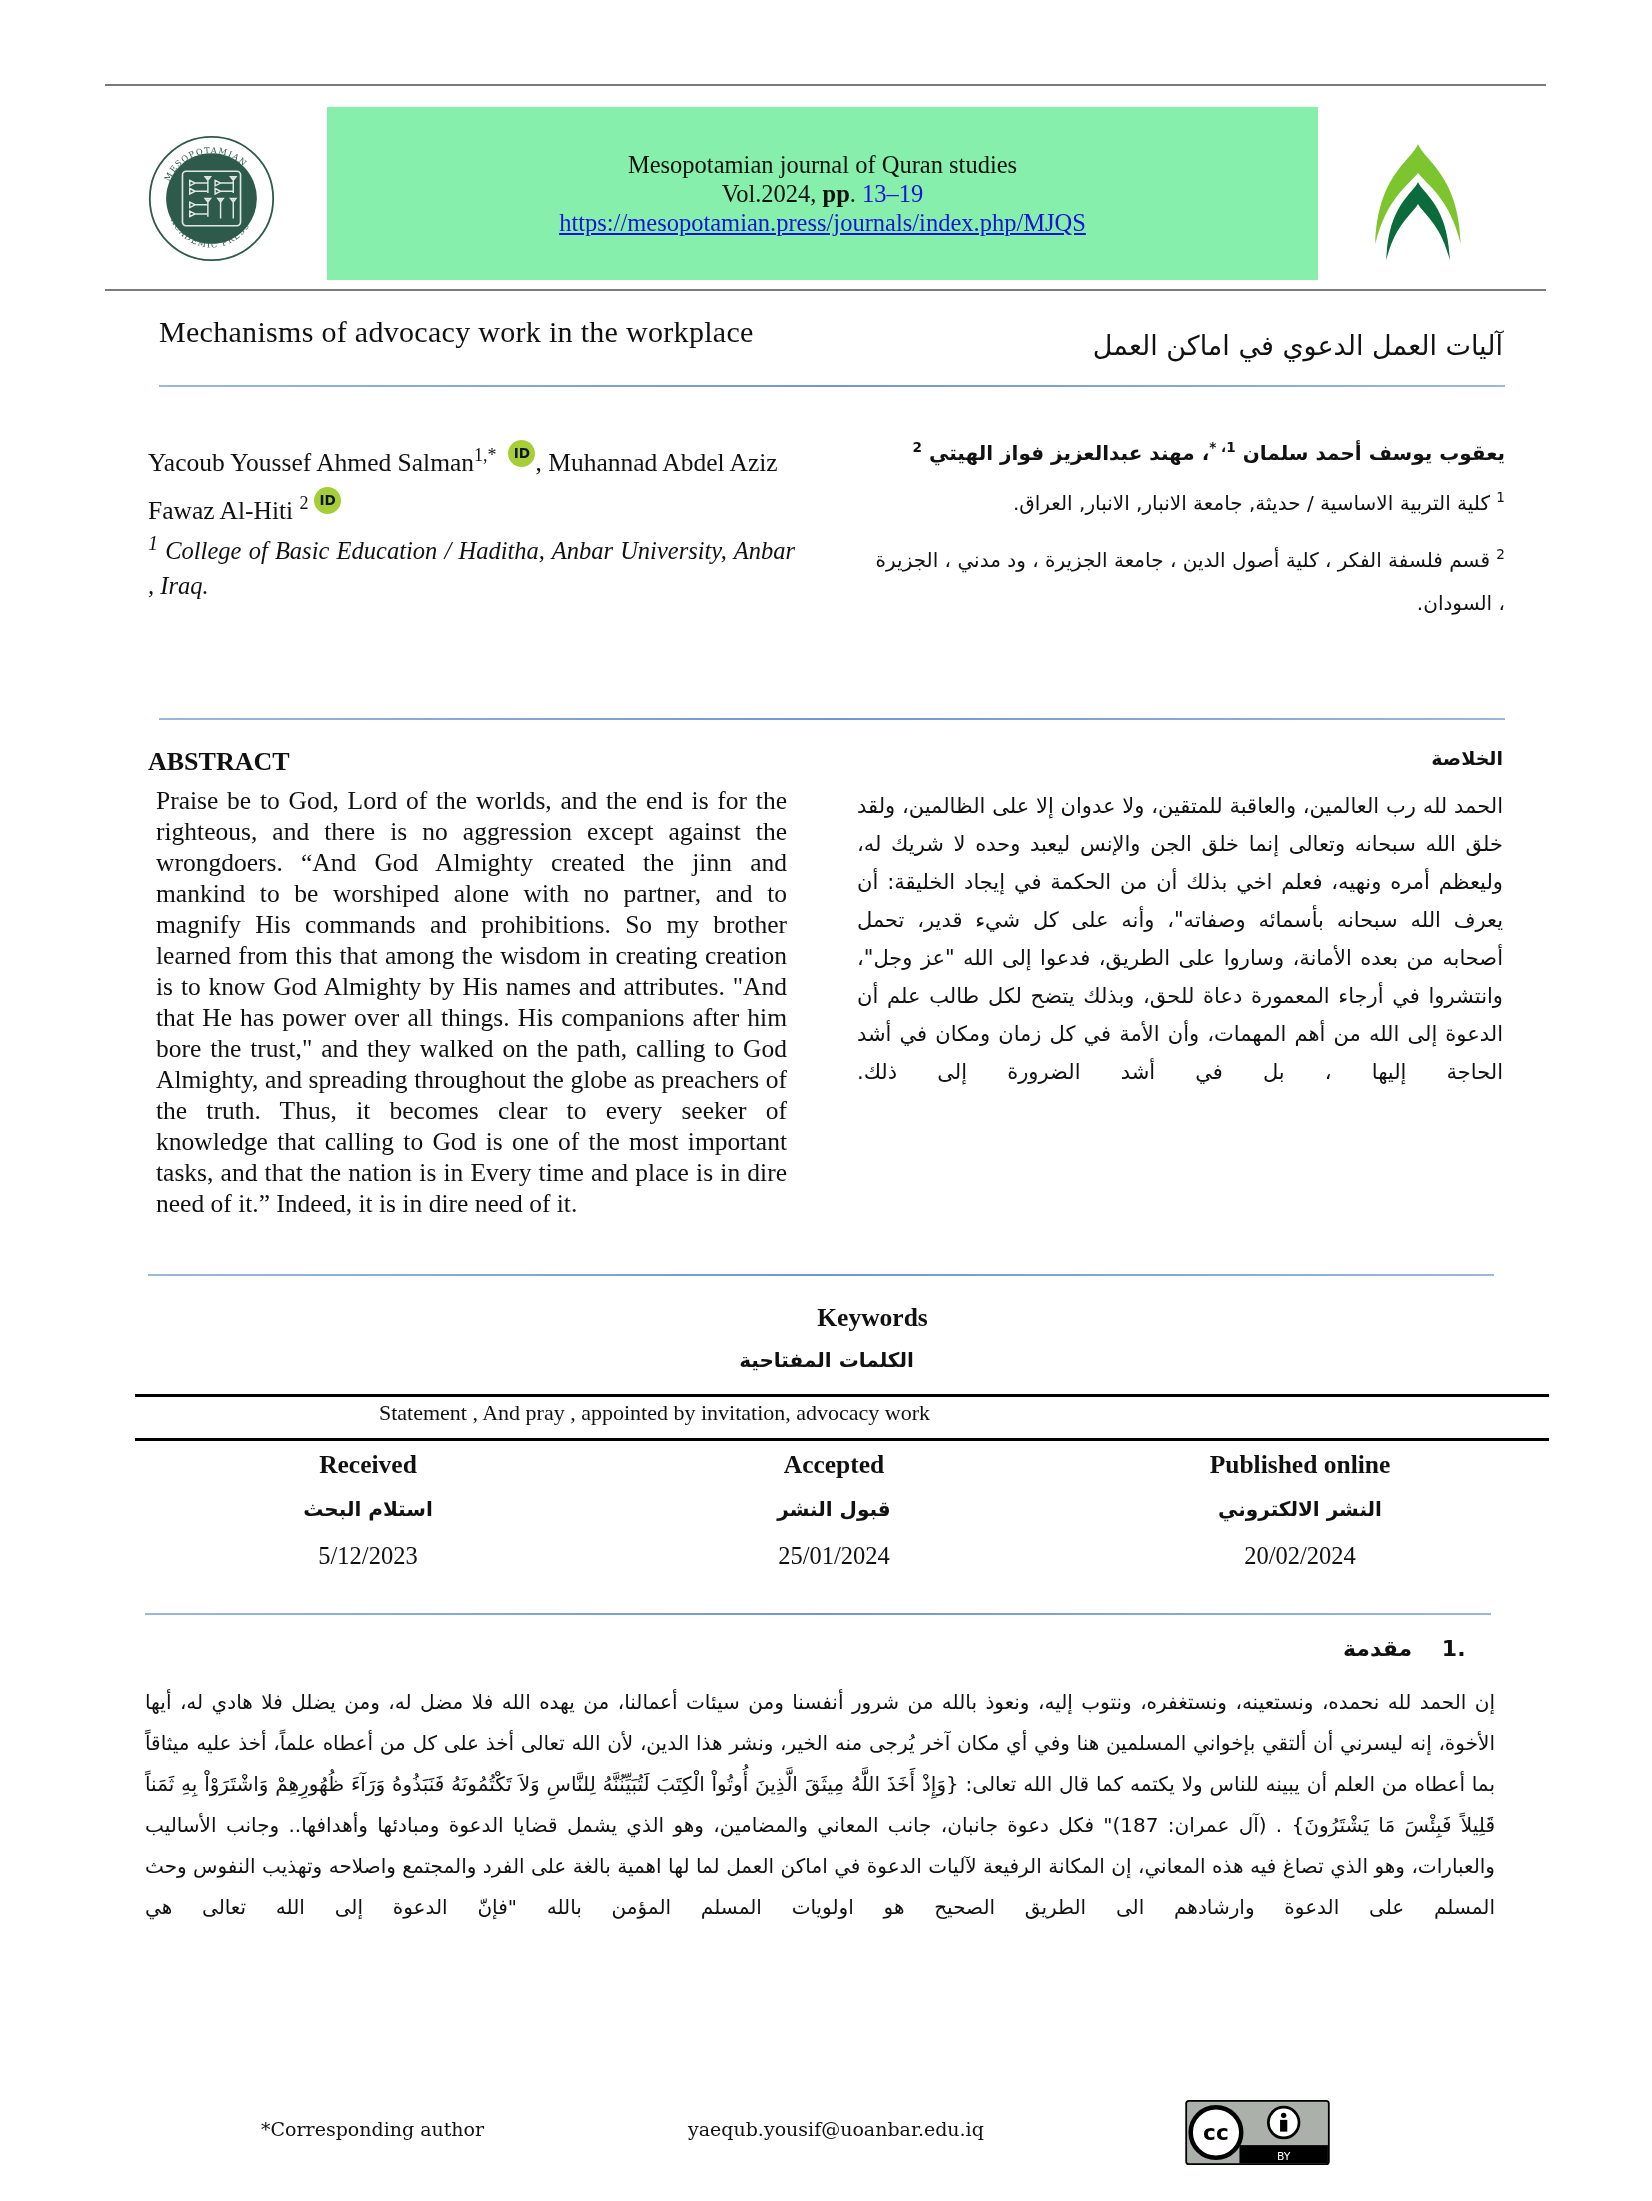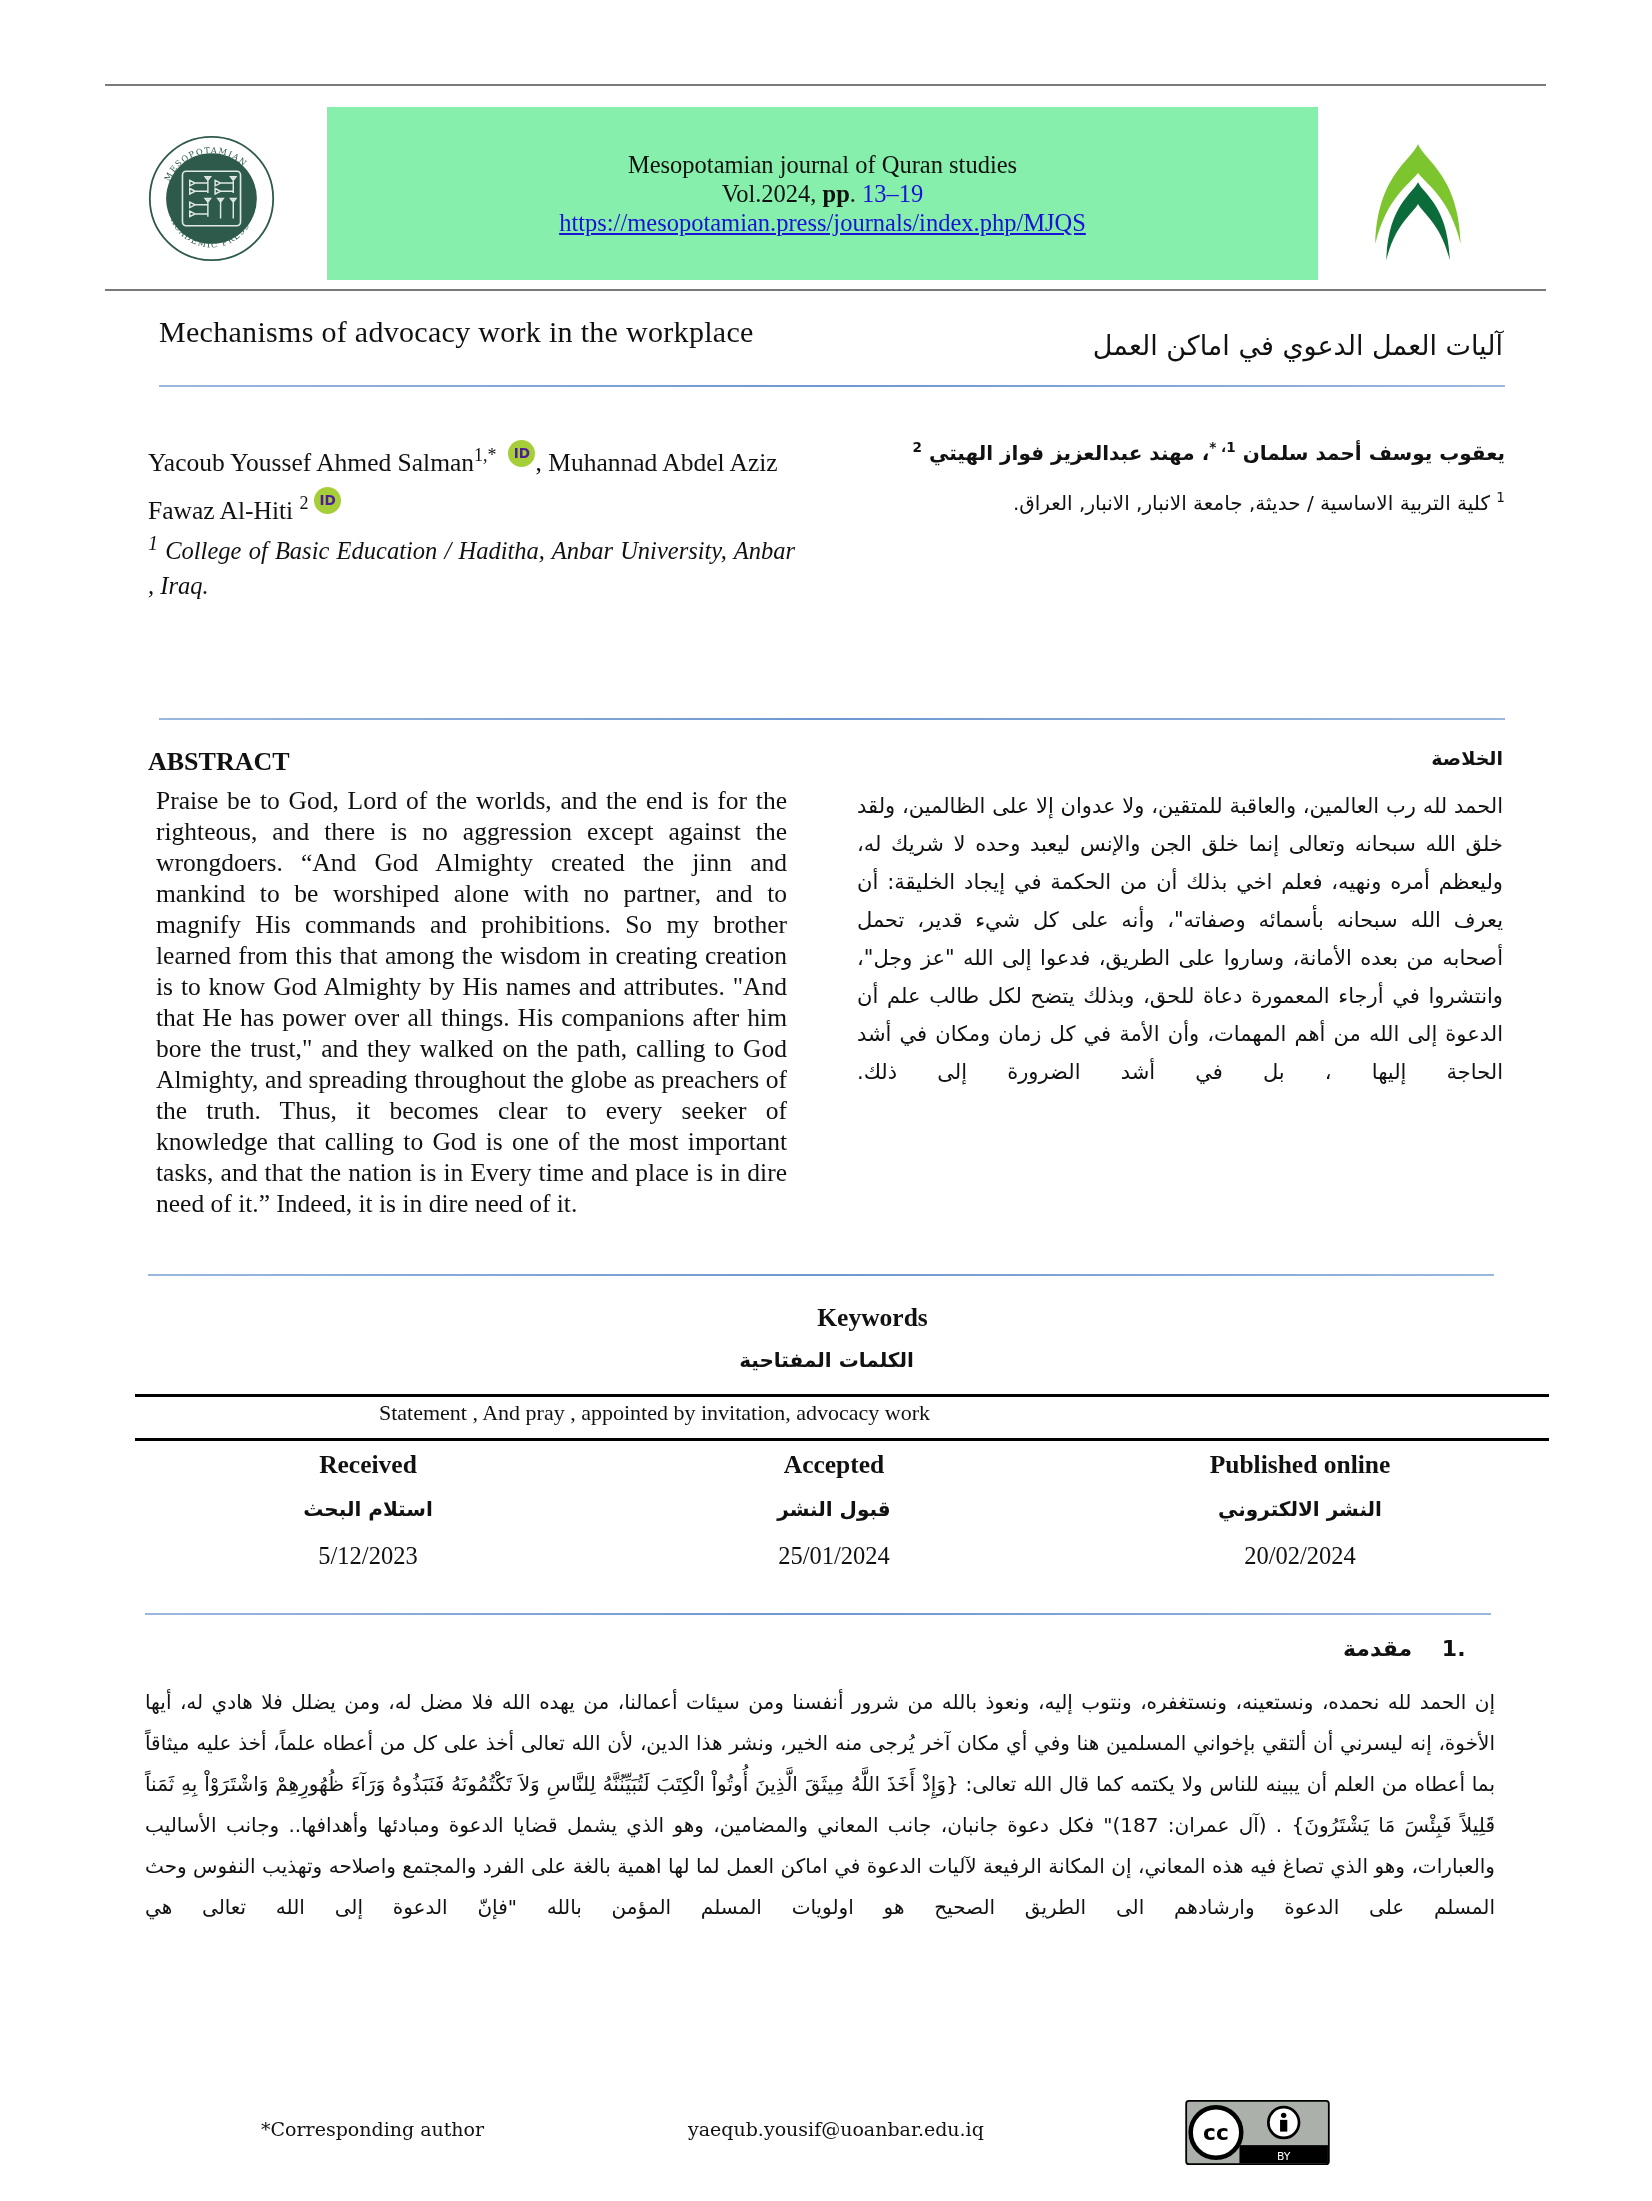--- a/index.html
+++ b/index.html
@@ -23,21 +23,21 @@
     .blue { color: #1a12d6; }
 
     .title-en { left: 159px; top: 315px; font-size: 30px; letter-spacing: 0.3px; }
     .title-ar { right: 150px; top: 330px; font-size: 27px; font-family: "DejaVu Sans", sans-serif; direction: rtl; }
     .blue-rule { height: 1.8px; background: linear-gradient(90deg, #9ab7de, #6e97d2, #9ab7de); }
 
     .authors-en { left: 148px; top: 435px; width: 647px; font-size: 25.5px; line-height: 40px; }
     .authors-en sup { font-size: 18px; }
     .orcid {
       display: inline-block; width: 27px; height: 27px; border-radius: 50%; background: #a6ce39;
-      color: #4c1d95; font-family: "DejaVu Sans", sans-serif; font-size: 13.6px; font-weight: bold;
+      color: #0f172a; font-family: "DejaVu Sans", sans-serif; font-size: 13.6px; font-weight: bold;
       text-align: center; line-height: 27px; vertical-align: 12.7px; margin-left: 5.5px;
     }
     .affil-en { left: 148px; top: 518px; width: 647px; font-size: 24.5px; line-height: 35px; font-style: italic; text-align: justify; }
     .affil-en p { margin: 0 0 3.6px 0; }
     .affil-en sup { font-size: 20px; font-style: italic; }
 
     .authors-ar { right: 148px; top: 425px; width: 636px; direction: rtl; font-family: "DejaVu Sans", sans-serif; font-size: 20px; line-height: 44px; }
     .authors-ar .names { font-weight: bold; }
     .authors-ar p { margin: 0; }
     .authors-ar sup { font-size: 13.6px; }
@@ -120,20 +120,21 @@
   <span>Yacoub Youssef Ahmed Salman</span><sup>1,*</sup>
   <span class="orcid">ID</span><span>, Muhannad Abdel Aziz Fawaz Al-Hiti </span><sup>2</sup><span class="orcid">ID</span>
 </div>
 <div class="abs affil-en" style="top:518px;margin-top:8px;">
   <p><sup>1</sup><span> College of Basic Education / Haditha, Anbar University, Anbar , Iraq.</span></p>
 </div>
 
 <div class="abs authors-ar">
   <p class="names"><span>يعقوب يوسف أحمد سلمان </span><sup>1، *</sup><span>، مهند عبدالعزيز فواز الهيتي </span><sup>2</sup></p>
   <p><sup>1</sup><span> كلية التربية الاساسية / حديثة, جامعة الانبار, الانبار, العراق.</span></p>
+  <p style="margin-top:7.3px;"><sup>2</sup><span> قسم فلسفة الفكر ، كلية أصول الدين ، جامعة الجزيرة ، ود مدني ، الجزيرة ، السودان.</span></p>
 </div>
 
 <div class="abs blue-rule" style="left:159px; top:718px; width:1346px;"></div>
 
 <div class="abs abstract-en">
   <h3>ABSTRACT</h3>
   <p>Praise be to God, Lord of the worlds, and the end is for the righteous, and there is no aggression except against the wrongdoers. “And God Almighty created the jinn and mankind to be worshiped alone with no partner, and to magnify His commands and prohibitions. So my brother learned from this that among the wisdom in creating creation is to know God Almighty by His names and attributes. "And that He has power over all things. His companions after him bore the trust," and they walked on the path, calling to God Almighty, and spreading throughout the globe as preachers of the truth. Thus, it becomes clear to every seeker of knowledge that calling to God is one of the most important tasks, and that the nation is in Every time and place is in dire need of it.” Indeed, it is in dire need of it.</p>
 </div>
 
 <div class="abs abstract-ar">

